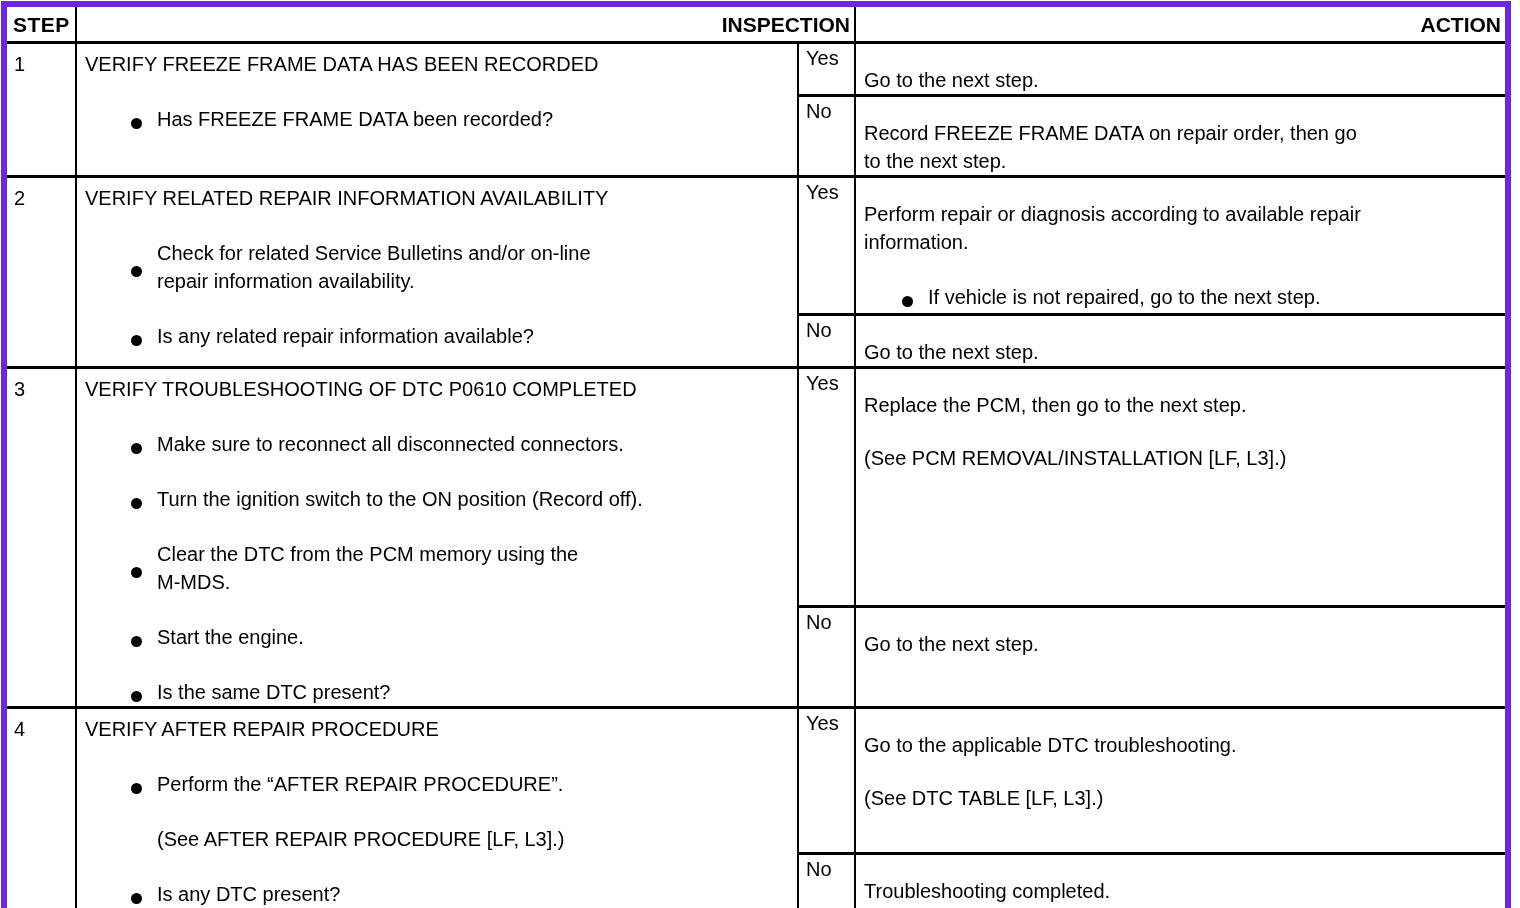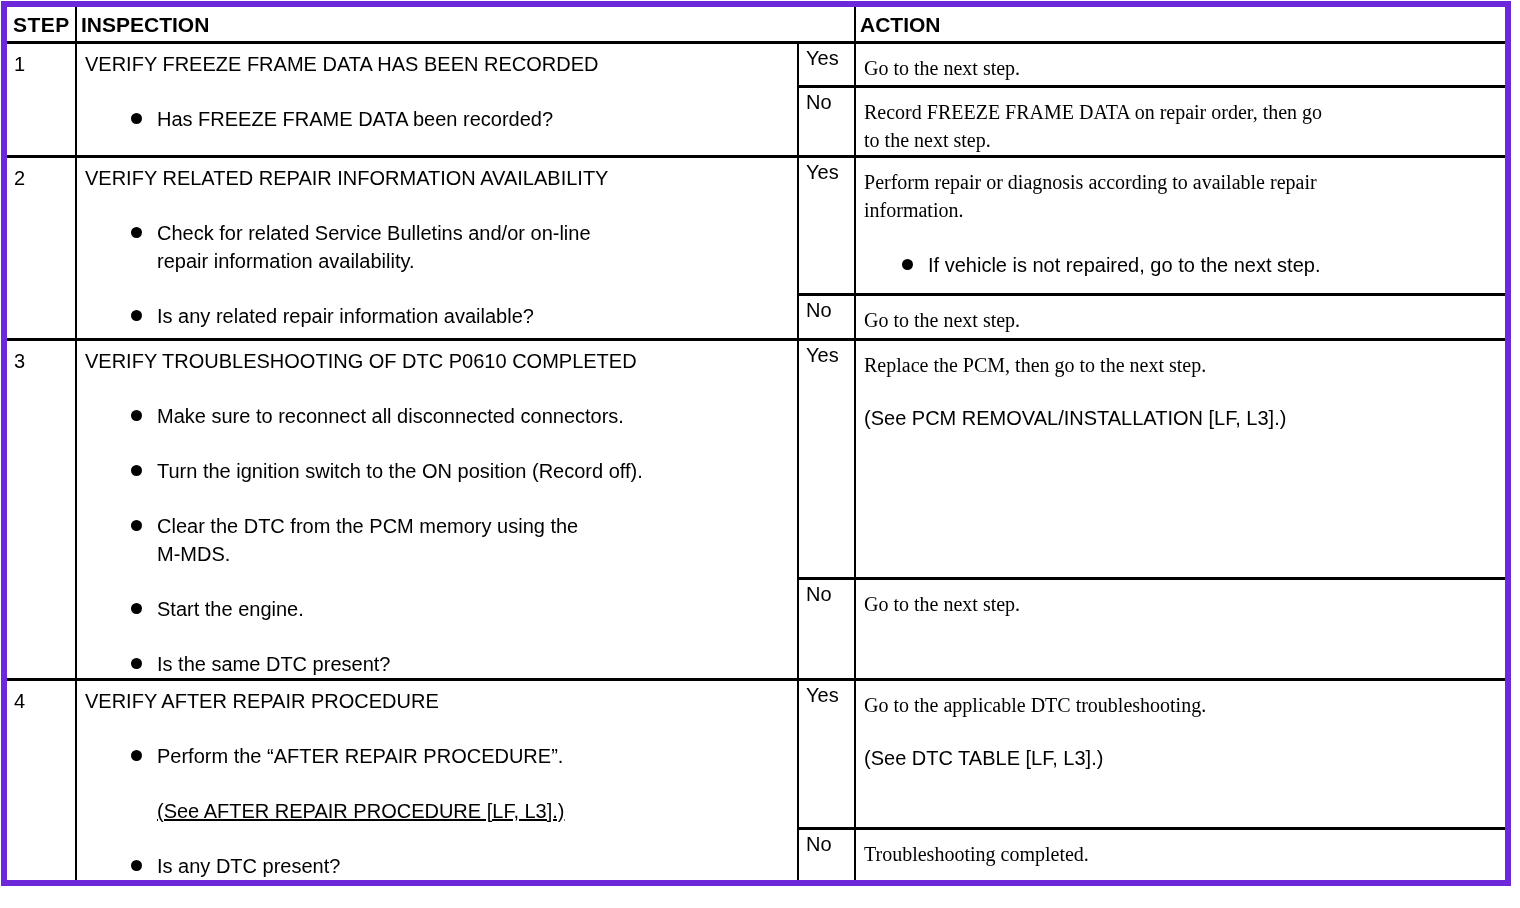--- a/index.html
+++ b/index.html
@@ -32,21 +32,21 @@
     border-right-width: 2px;
     vertical-align: top;
     padding: 6px 8px 0 8px;
     font-size: 20px;
     line-height: 28px;
     overflow: hidden;
   }
   thead th {
     font-weight: bold;
     font-size: 21px;
-    text-align: left;
+    text-align: right;
     padding: 4px 4px 2px 4px;
   }
   th.step-h { text-align: left; padding-left: 6px; letter-spacing: 0.5px; }
 
   
   tr.h-hdr { height: 34px; }
   tr.h-r1y { height: 44px; }
   tr.h-r1n { height: 70px; }
   tr.h-r2y { height: 138px; }
   tr.h-r2n { height: 45px; }
@@ -55,45 +55,44 @@
   tr.h-r4y { height: 138px; }
   tr.h-r4n { height: 50px; }
 
   td.step-cell { padding-left: 7px; }
   td.yn-cell   { padding: 0 3px 0 7px; }
 
   .insp-title { font-weight: normal; white-space: pre-line; }
 
   .bullet-line {
     display: flex;
-    align-items: flex-start;
+    align-items: center;
     margin: 27px 0 0 46px;
   }
   .bullet {
     flex: 0 0 auto;
     width: 11px;
     height: 11px;
     border-radius: 50%;
     background: #000;
     margin-top: 8px;
   }
   .bullet-text {
     margin-left: 15px;
     white-space: pre-line;
   }
   .note-line {
     margin: 27px 0 0 72px;
     white-space: pre-line;
-    text-decoration: underline;
   }
   .block {
     margin-top: 25px;
     white-space: pre-line;
   }
-  td > .block:first-child { margin-top: 4px; font-family: Liberation Serif, serif; }
+  td > .block:first-child { margin-top: 16px; }
   td.action-cell .bullet-line { margin-left: 38px; }
 </style>
 </head>
 <body>
 
 <table class="troubleshooting">
   <colgroup>
     <col class="c-step">
       <col class="c-insp">
       <col class="c-yn">

